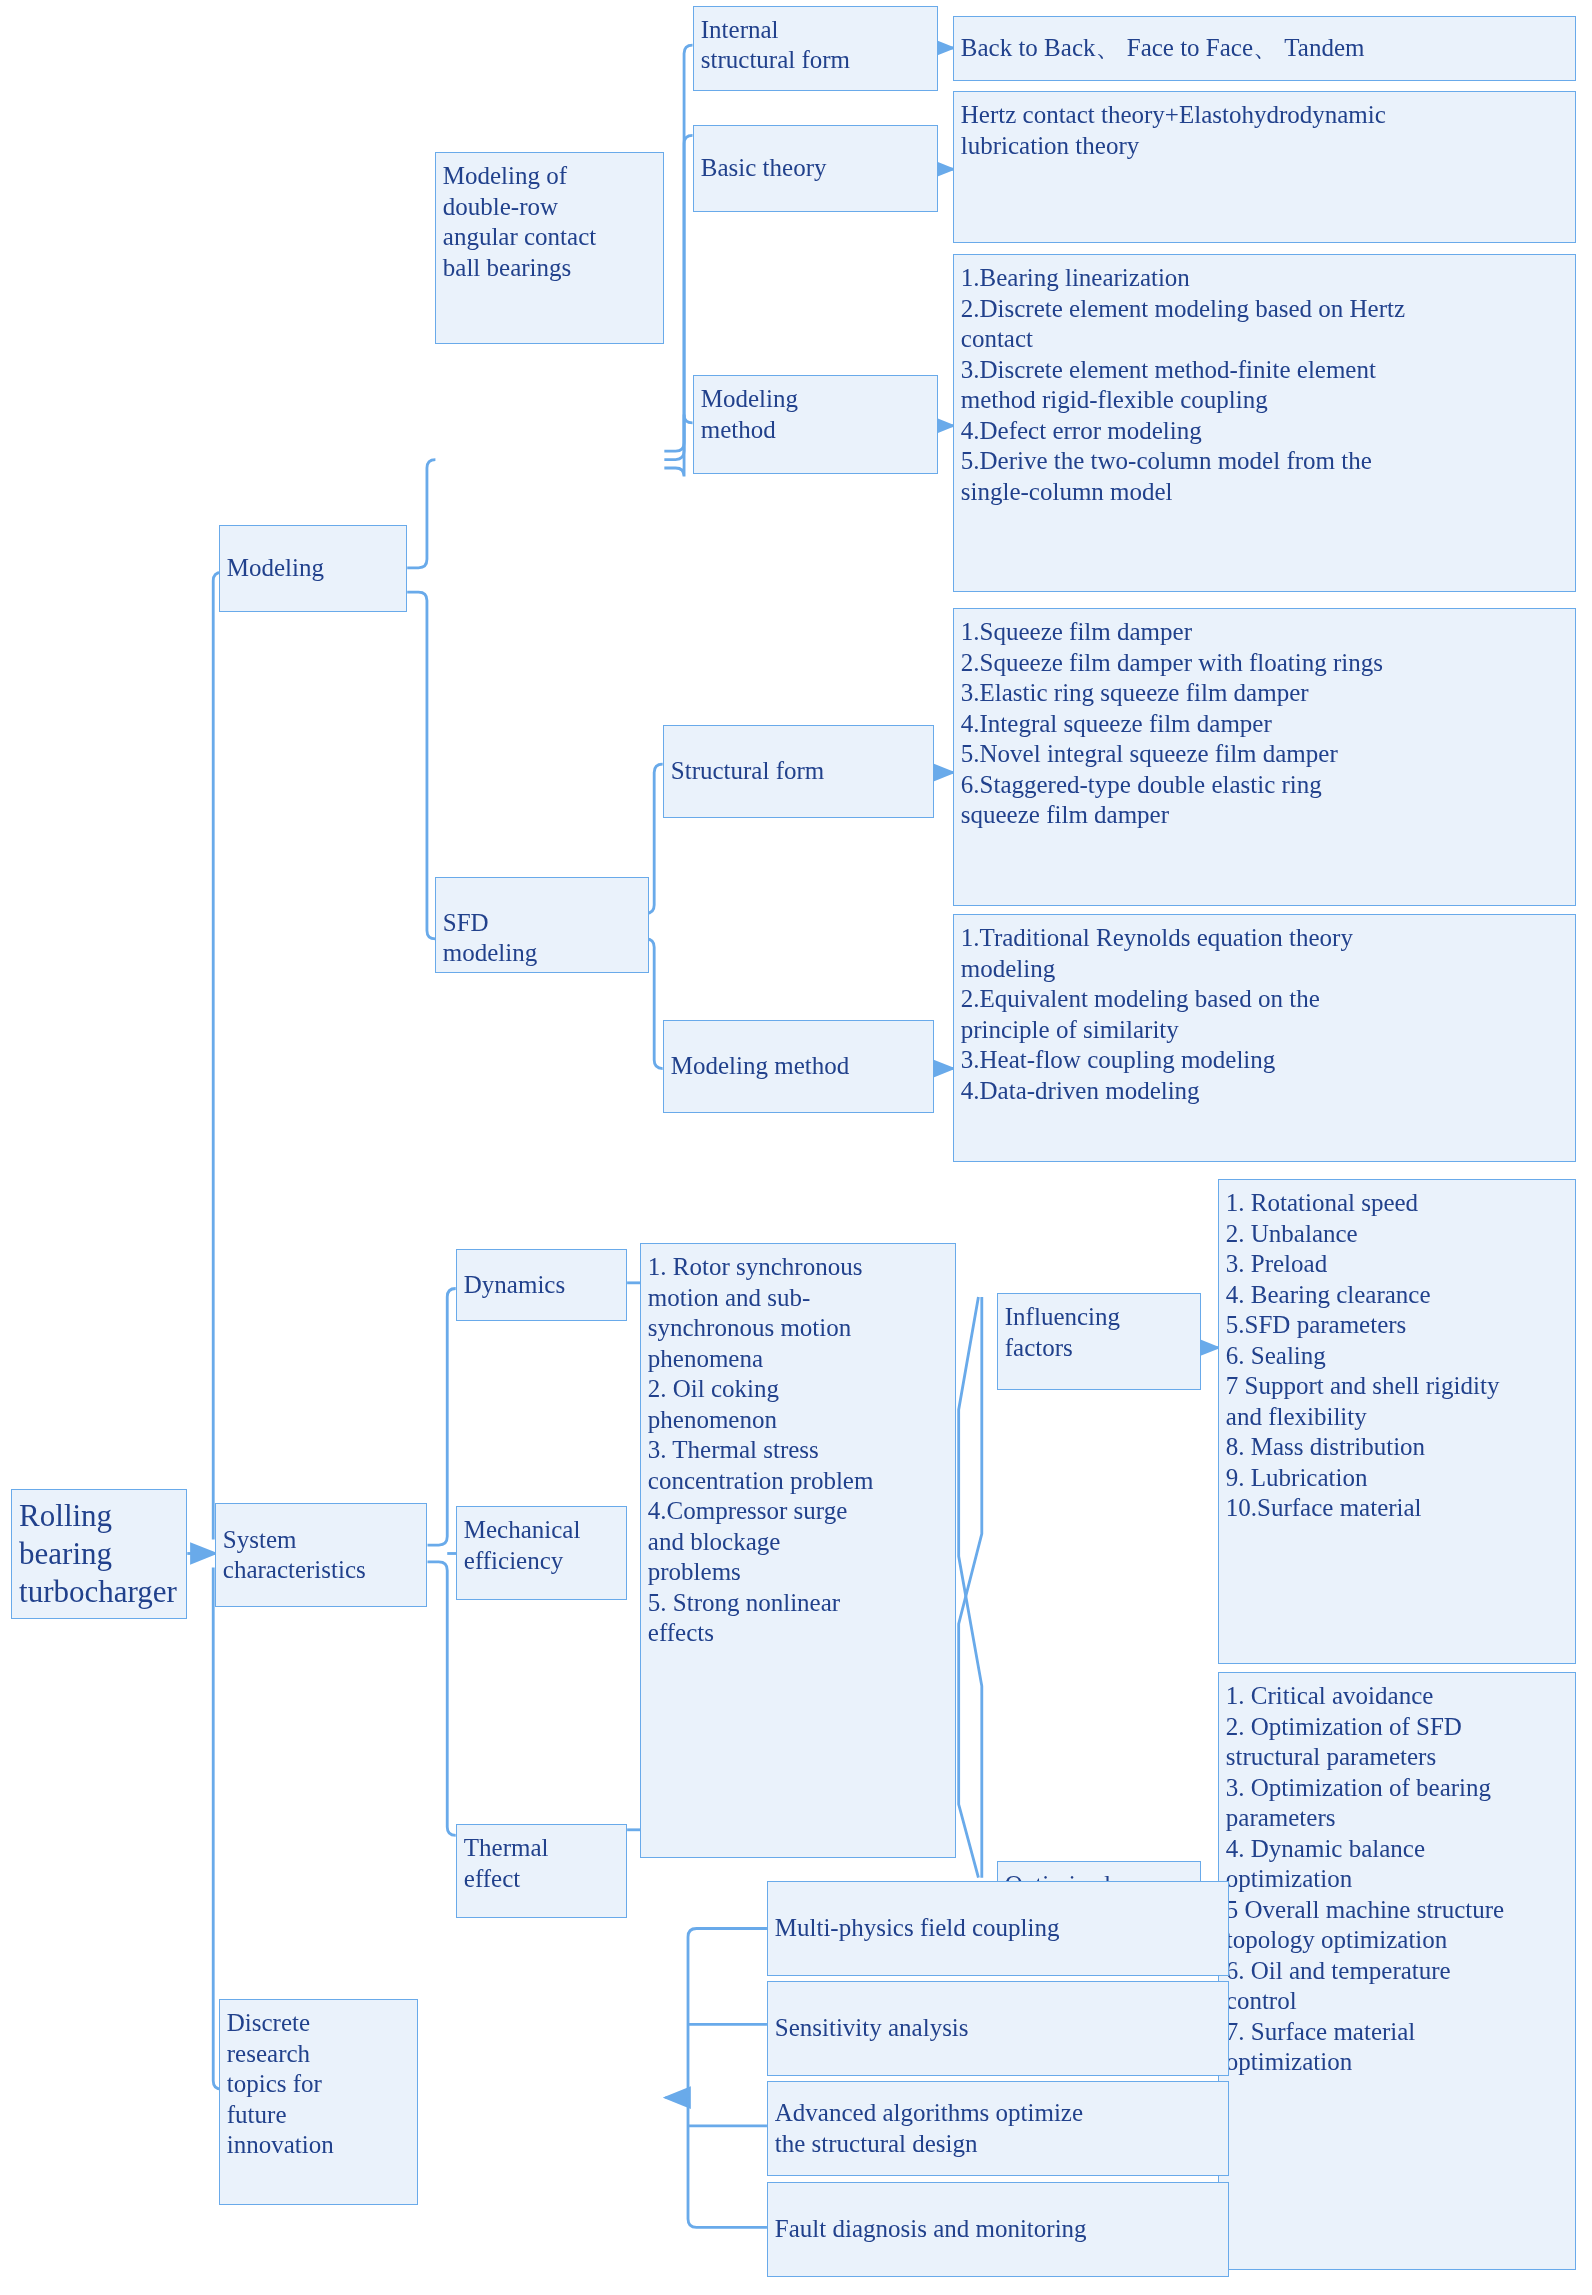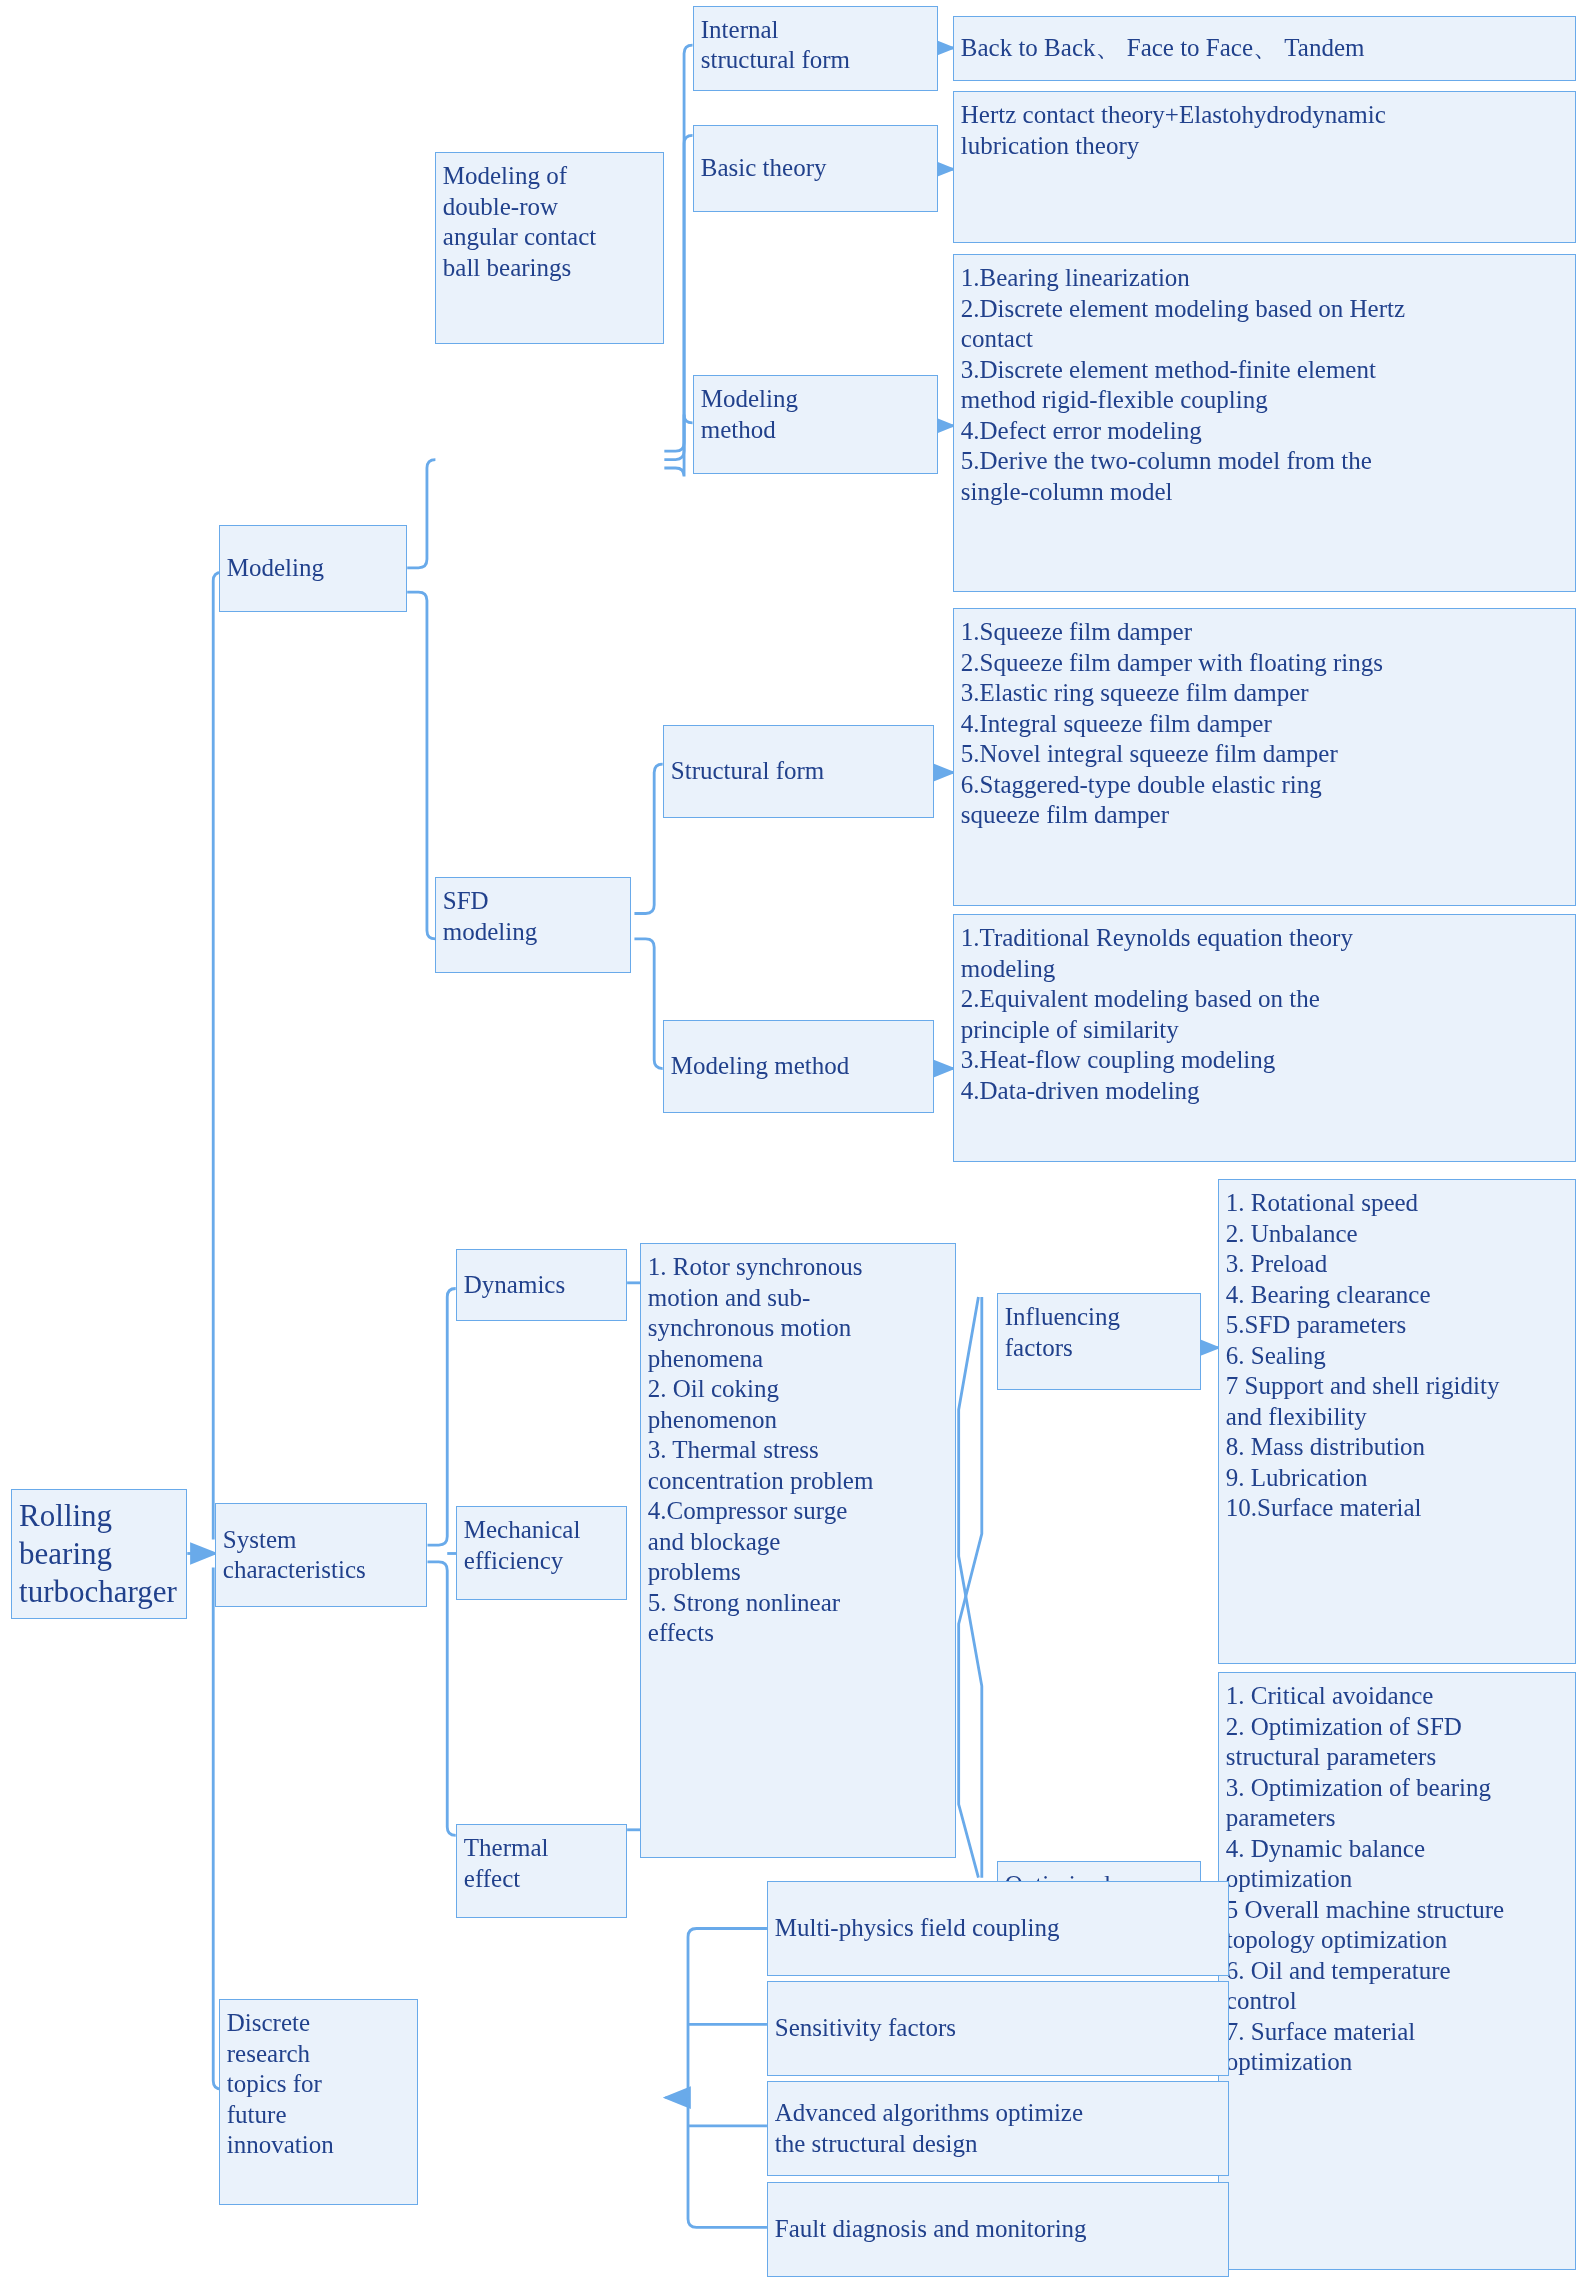--- a/index.html
+++ b/index.html
@@ -146,21 +146,21 @@
 innovation</span>
   </div>
 
   <div class="node topalign" style="left:435px; top:152px; width:229px; height:192px;">
     <span class="txt">Modeling of
 double-row
 angular contact
 ball bearings</span>
   </div>
 
-  <div class="node topalign" style="left:435px; top:877px; width:196px; height:96px;">
+  <div class="node topalign" style="left:435px; top:877px; width:214px; height:96px;align-items:flex-end;">
     <span class="txt">SFD
 modeling</span>
   </div>
 
   <div class="node topalign" style="left:693px; top:5.6px; width:245px; height:85px;">
     <span class="txt">Internal
 structural form</span>
   </div>
 
   <div class="node" style="left:693px; top:125px; width:245px; height:87px;">
@@ -287,21 +287,21 @@
 control
 7. Surface material
 optimization</span>
   </div>
 
   <div class="node" style="left:767px; top:1881px; width:462px; height:95px;">
     <span class="txt">Multi-physics field coupling</span>
   </div>
 
   <div class="node" style="left:767px; top:1981px; width:462px; height:95px;">
-    <span class="txt">Sensitivity factors</span>
+    <span class="txt">Sensitivity analysis</span>
   </div>
 
   <div class="node" style="left:767px; top:2081px; width:462px; height:95px;">
     <span class="txt">Advanced algorithms optimize
 the structural design</span>
   </div>
 
   <div class="node" style="left:767px; top:2182px; width:462px; height:95px;">
     <span class="txt">Fault diagnosis and monitoring</span>
   </div>

